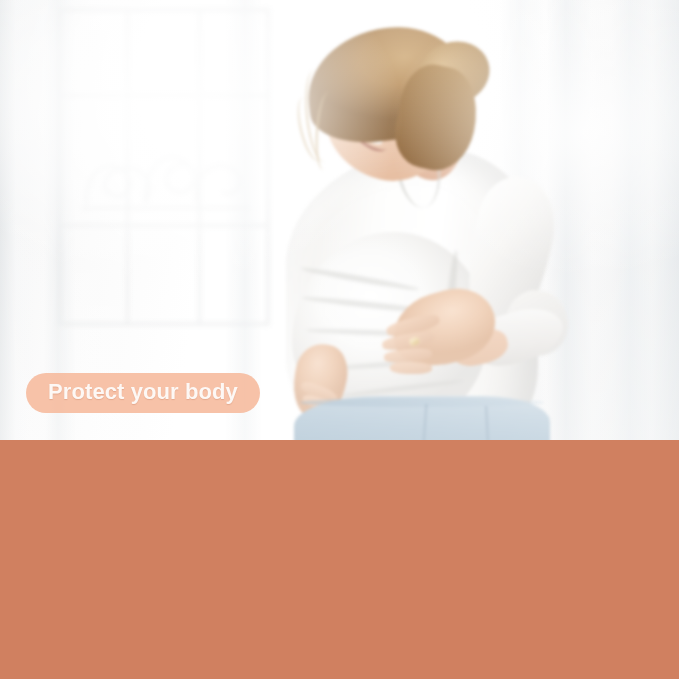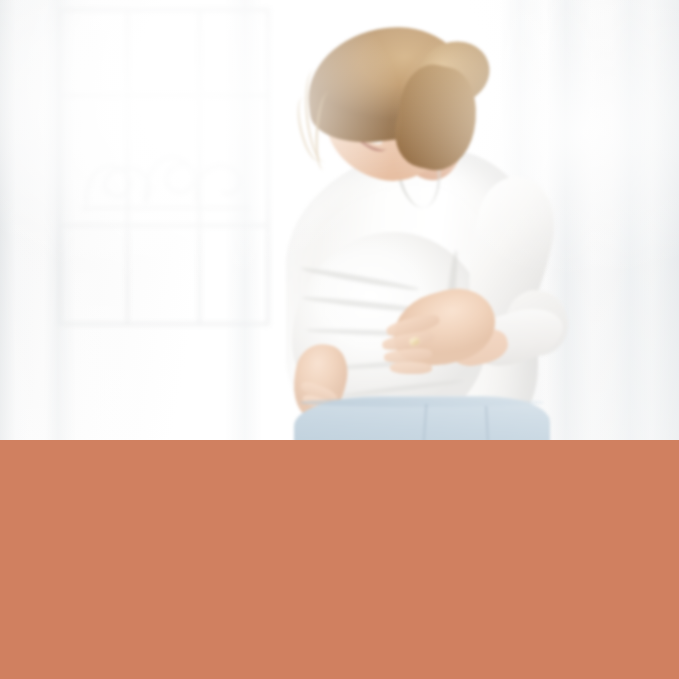--- a/index.html
+++ b/index.html
@@ -365,20 +365,21 @@
       <div class="finger" style="left:302px; top:398px; width:36px; height:11px; transform:rotate(18deg);"></div>
 
       <div class="jeans"></div>
       <div class="jeans-waist"></div>
       <div class="jeans-seam" style="left:424px; top:404px; height:40px; transform:rotate(4deg);"></div>
       <div class="jeans-seam" style="left:486px; top:406px; height:36px; transform:rotate(-3deg);"></div>
     </div>
 
     <div class="light-wash"></div>
 
+    <div class="badge">Protect your body</div>
   </div>
 
   <div class="banner">
 
     
 
     
   </div>
 </div>
 

